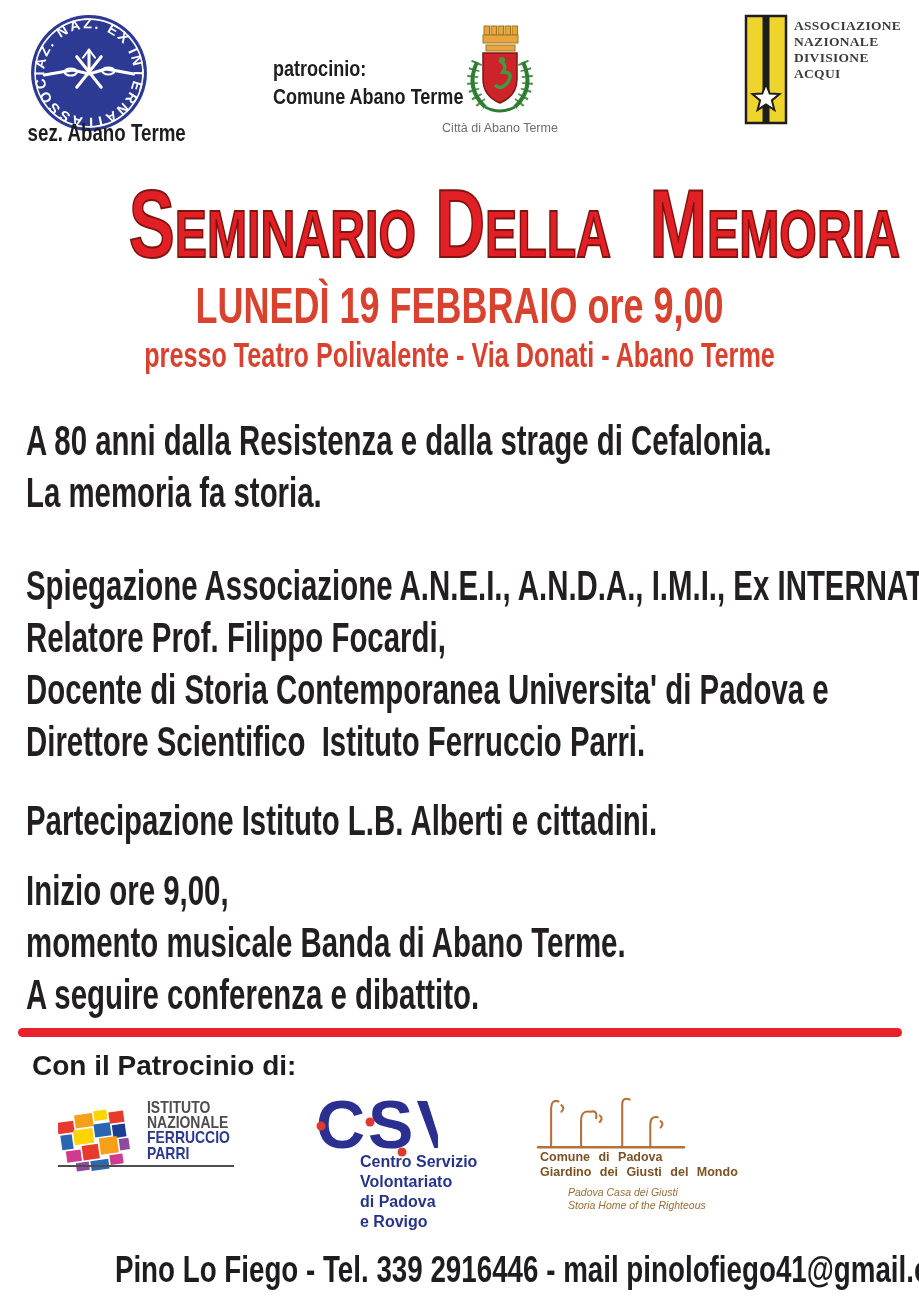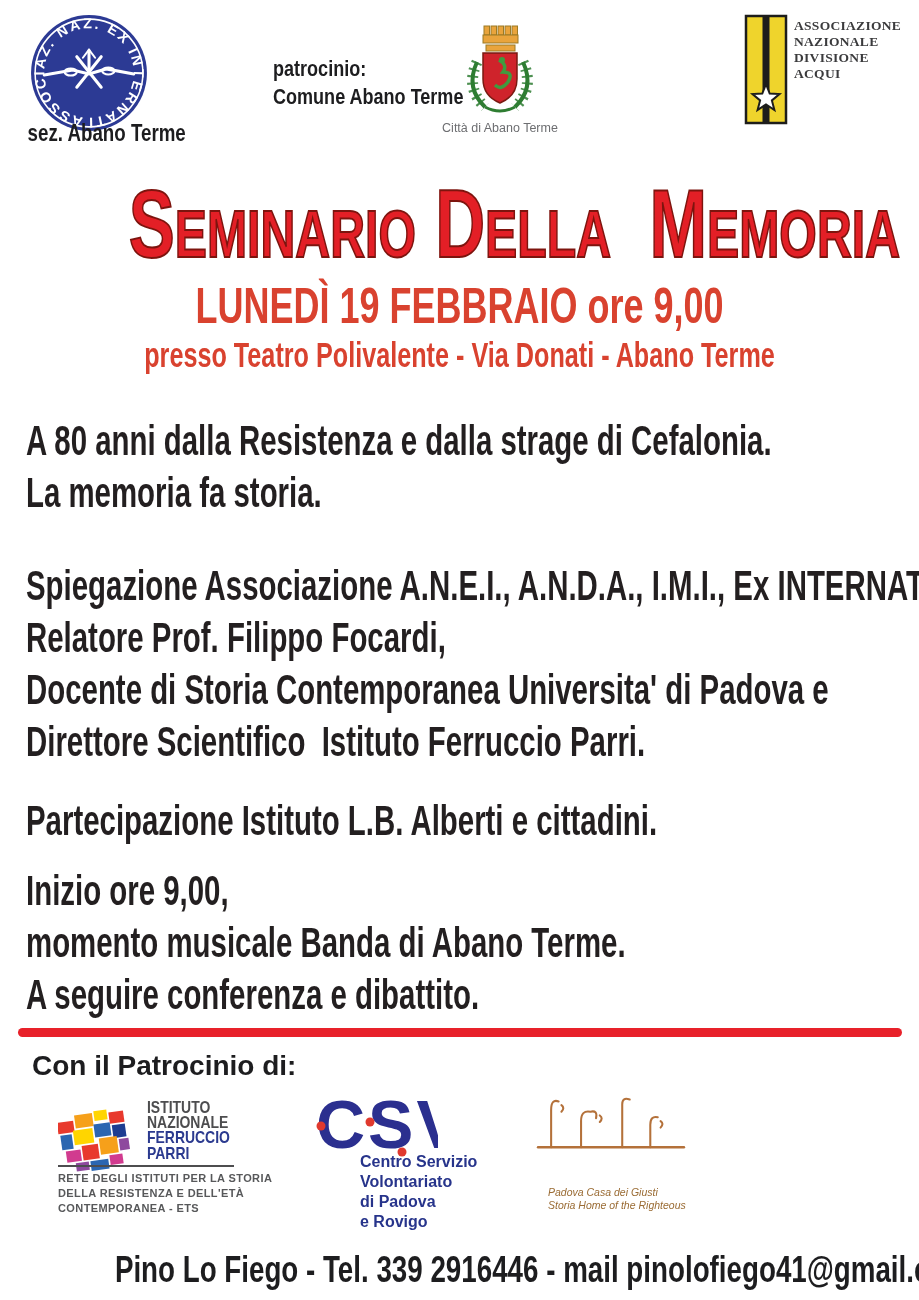--- a/index.html
+++ b/index.html
@@ -45,21 +45,21 @@
     transform:scaleX(.82);transform-origin:left top;}
   .parri-gray{color:#4d4d4f;} .parri-blue{color:#2b3a8f;}
   .parri-rule{left:58px;top:1165px;width:176px;height:1.5px;background:#4d4d4f;}
   .parri-caption{left:58px;top:1171px;font-weight:bold;font-size:11px;line-height:15px;
     color:#57585a;letter-spacing:.4px;}
   .csv-logo{left:314px;top:1086px;}
   .csv-caption{left:360px;top:1152px;font-weight:bold;font-size:16px;line-height:20px;color:#27348b;}
   .padova-logo{left:536px;top:1093px;}
   .padova-bold{left:540px;top:1150px;font-weight:bold;font-size:12.5px;line-height:15px;
     color:#7a5224;word-spacing:5px;}
-  .padova-italic{left:548px;top:1186px;font-style:italic;font-size:10.5px;line-height:12.5px;color:#9a6b33;}
+  .padova-italic{left:568px;top:1186px;font-style:italic;font-size:10.5px;line-height:12.5px;color:#9a6b33;}
   .pluriart-logo{left:741px;top:1084px;}
   
   .footer-contact{left:0;right:0;top:1250px;text-align:center;font-weight:bold;
     font-size:37px;line-height:40px;color:#1d1d1f;
     transform:scaleX(.75);transform-origin:center top;}
 </style>
 </head>
 <body>
 
 <div class="poster">
@@ -184,25 +184,20 @@
       </g>
     </svg>
   </div>
   <div class="abs parri-text">
     <div class="parri-gray pre">ISTITUTO</div>
     <div class="parri-gray pre">NAZIONALE</div>
     <div class="parri-blue pre">FERRUCCIO</div>
     <div class="parri-blue pre">PARRI</div>
   </div>
   <div class="abs parri-rule"></div>
-  <div class="abs parri-caption">
-    <div class="pre">RETE DEGLI ISTITUTI PER LA STORIA</div>
-    <div class="pre">DELLA RESISTENZA E DELL'ETÀ</div>
-    <div class="pre">CONTEMPORANEA - ETS</div>
-  </div>
 
   <div class="abs csv-logo">
     <svg width="124" height="76" viewBox="0 0 124 76">
       <text x="2" y="62" font-size="68" font-weight="bold" fill="#2b2f8f" letter-spacing="3" font-family="Liberation Sans, sans-serif">CSV</text>
       <circle cx="7" cy="40" r="4.5" fill="#e0392e"></circle>
       <circle cx="56" cy="36" r="4.5" fill="#e0392e"></circle>
       <circle cx="88" cy="66" r="4.5" fill="#e0392e"></circle>
     </svg>
   </div>
   <div class="abs csv-caption">
@@ -219,20 +214,24 @@
         <path d="M16 58 V18 Q16 6 24 9"></path>
         <path d="M27 13 q4 3 0 7"></path>
         <path d="M48 58 V30 Q48 18 58 20 Q66 18 64 27"></path>
         <path d="M68 24 q4 3 0 7"></path>
         <path d="M92 58 V12 Q92 4 100 7"></path>
         <path d="M122 58 V34 Q122 24 130 26"></path>
         <path d="M133 30 q4 3 0 7"></path>
       </g>
     </svg>
   </div>
+  <div class="abs padova-bold">
+    <div class="pre">Comune di Padova</div>
+    <div class="pre">Giardino dei Giusti del Mondo</div>
+  </div>
   <div class="abs padova-italic">
     <div class="pre">Padova Casa dei Giusti</div>
     <div class="pre">Storia Home of the Righteous</div>
   </div>
 
 
   <div class="abs footer-contact pre">Pino Lo Fiego - Tel. 339 2916446 - mail pinolofiego41@gmail.com</div>
 
 </div>
 

